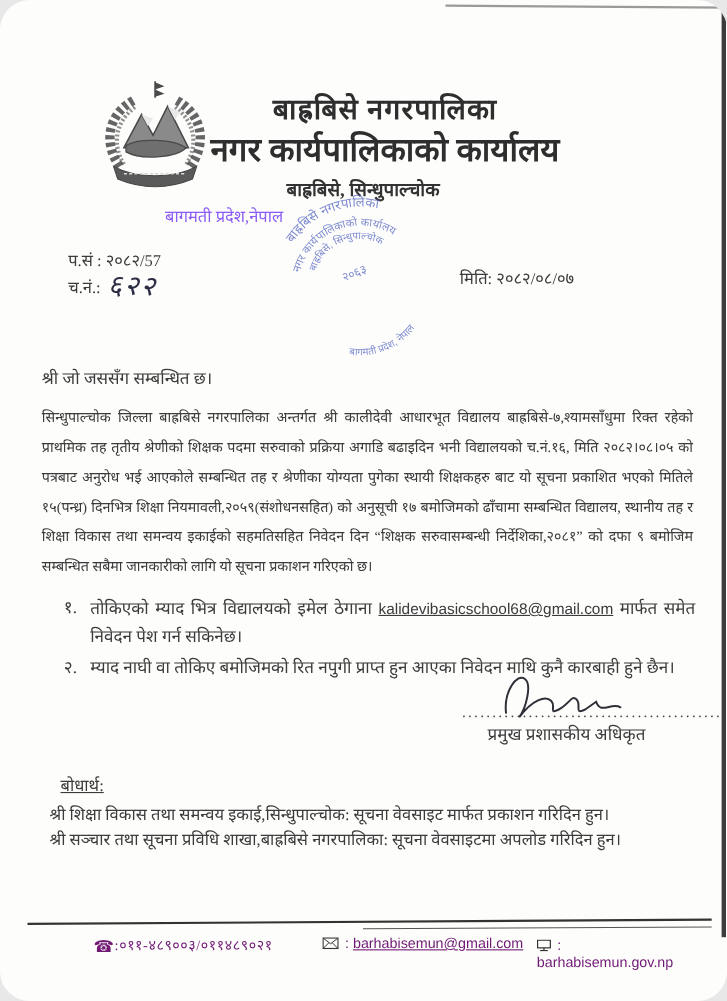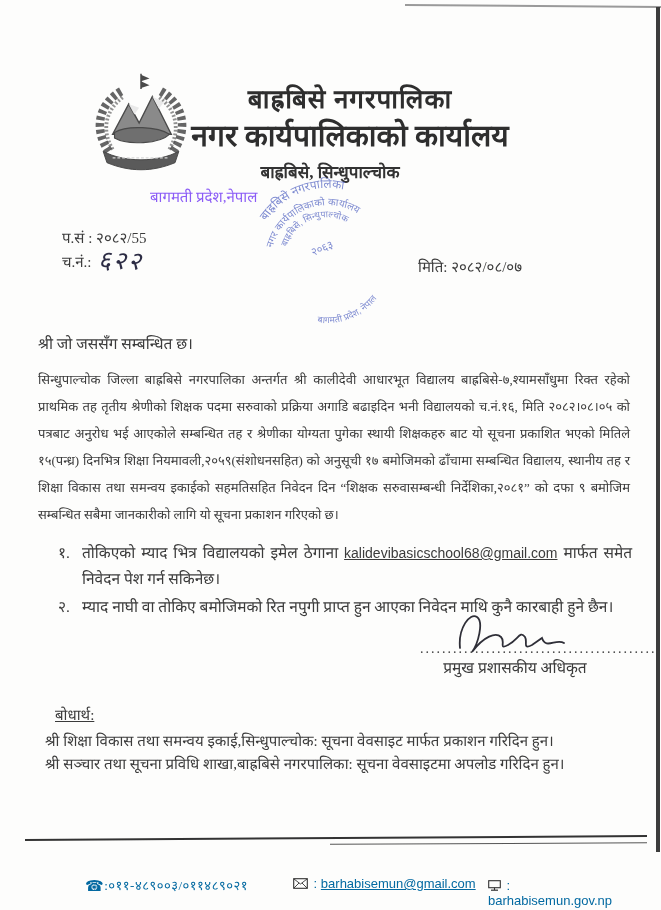--- a/index.html
+++ b/index.html
@@ -4,36 +4,37 @@
 <style>
   html,body{margin:0;padding:0;background:#e8e8e8;}
   .page{
     position:relative;
     width:661px;height:910px;
     margin:0 auto;
     background:#fdfdfc;
     overflow:hidden;
     font-family:"Liberation Serif", serif;
     color:#3b3b3b;
+    border-radius:27px;
   }
   
   .scan-line-top{position:absolute;left:405px;top:5px;width:256px;height:2px;background:#9a9a9a;transform:rotate(0.4deg);}
   .scan-edge-right{position:absolute;right:1px;top:7px;width:4px;height:845px;background:#3c3c3c;}
   
   .emblem{position:absolute;left:84px;top:70px;width:114px;height:104px;}
   .h-title1{position:absolute;left:170px;top:80px;width:360px;text-align:center;font-size:26px;font-weight:bold;color:#2e2e2e;letter-spacing:1px;}
   .h-title2{position:absolute;left:150px;top:114px;width:400px;text-align:center;font-size:30px;font-weight:bold;color:#2e2e2e;}
   .h-addr1{position:absolute;left:150px;top:160px;width:360px;text-align:center;font-size:17px;font-weight:bold;color:#333;}
   .h-addr2{position:absolute;left:150px;top:186px;width:360px;text-align:left;font-size:15px;color:#8b5cf6;}
   .stamp{position:absolute;left:222px;top:168px;width:200px;height:160px;transform:rotate(-22deg);opacity:.72;}
   
   .ref-block{position:absolute;left:62px;top:226px;font-size:15px;line-height:24px;}
   .ch-row{display:flex;align-items:flex-start;}
   .handwritten{font-size:25px;line-height:22px;color:#2c2c44;transform:rotate(2deg);margin-left:6px;letter-spacing:2px;font-style:italic;}
-  .date-block{position:absolute;left:418px;top:256px;font-size:15px;}
+  .date-block{position:absolute;left:418px;top:242px;font-size:15px;}
   
   .subject{position:absolute;left:80px;top:296px;width:520px;text-align:center;font-size:16px;}
   .salutation{position:absolute;left:38px;top:332px;font-size:15.5px;}
   .body-par{position:absolute;left:38px;top:366px;width:592px;font-size:13px;line-height:27px;text-align:justify;}
   
   .list{position:absolute;left:58px;top:540px;width:574px;font-size:15.5px;line-height:26px;}
   .list-item{display:flex;margin-bottom:2px;}
   .num{flex:none;width:24px;}
   .li-text{text-align:justify;}
   .email-inline{font-family:"Liberation Sans", sans-serif;font-size:14px;text-decoration:underline;}
@@ -42,21 +43,21 @@
   .sig-svg{display:block;margin:0 auto -12px auto;}
   .sig-dots{font-size:14px;letter-spacing:2px;color:#444;line-height:10px;}
   .sig-name{font-size:15.5px;margin-top:2px;}
   .sig-title{font-size:15.5px;margin-top:2px;}
   
   .cc-block{position:absolute;left:45px;top:704px;width:590px;font-size:15px;line-height:23.5px;}
   .cc-label{text-decoration:underline;margin-left:10px;margin-bottom:2px;}
   
   .footer-line{position:absolute;left:25px;top:837px;width:622px;height:2px;background:#333;transform:rotate(-0.35deg);}
   .footer-line2{position:absolute;left:330px;top:843px;width:317px;height:1px;background:#555;transform:rotate(-0.3deg);}
-  .footer-row{position:absolute;left:0;top:848px;width:540px;height:28px;font-size:13px;color:#0369a1;margin-top:26px;}
+  .footer-row{position:absolute;left:0;top:848px;width:540px;height:28px;font-size:13px;color:#701a75;}
   .f-phone{position:absolute;left:85px;top:2px;font-size:13px;letter-spacing:.5px;}
   .f-email{position:absolute;left:293px;top:2px;font-family:"Liberation Sans", sans-serif;}
   .f-web{position:absolute;left:488px;top:4px;font-family:"Liberation Sans", sans-serif;}
   .f-email .val{text-decoration:underline;}
   .f-icon{display:inline-block;vertical-align:-1px;margin-right:2px;}
   .phone-glyph{font-size:15px;vertical-align:-1px;}
 </style>
 </head>
 <body>
 
@@ -103,21 +104,21 @@
       <text font-size="10"><textPath href="#arc2" startOffset="50%" text-anchor="middle">नगर कार्यपालिकाको कार्यालय</textPath></text>
       <text font-size="9"><textPath href="#ar3" startOffset="50%" text-anchor="middle">बाह्रबिसे, सिन्धुपाल्चोक</textPath></text>
       <text font-size="9"><textPath href="#arc4" startOffset="50%" text-anchor="middle">बागमती प्रदेश, नेपाल</textPath></text>
       <text x="100" y="84" text-anchor="middle" font-size="11">२०६३</text>
     </g>
   </svg>
 
   <div class="ref-block">
     <div>
       <span>प.सं :</span>
-      <span>२०८२/55</span>
+      <span>२०८२/57</span>
     </div>
     <div class="ch-row">
       <span>च.नं.:</span>
       <span class="handwritten">६२२</span>
     </div>
   </div>
 
   <div class="date-block">
     <span>मिति:</span>
     <span>२०८२/०८/०७</span>

